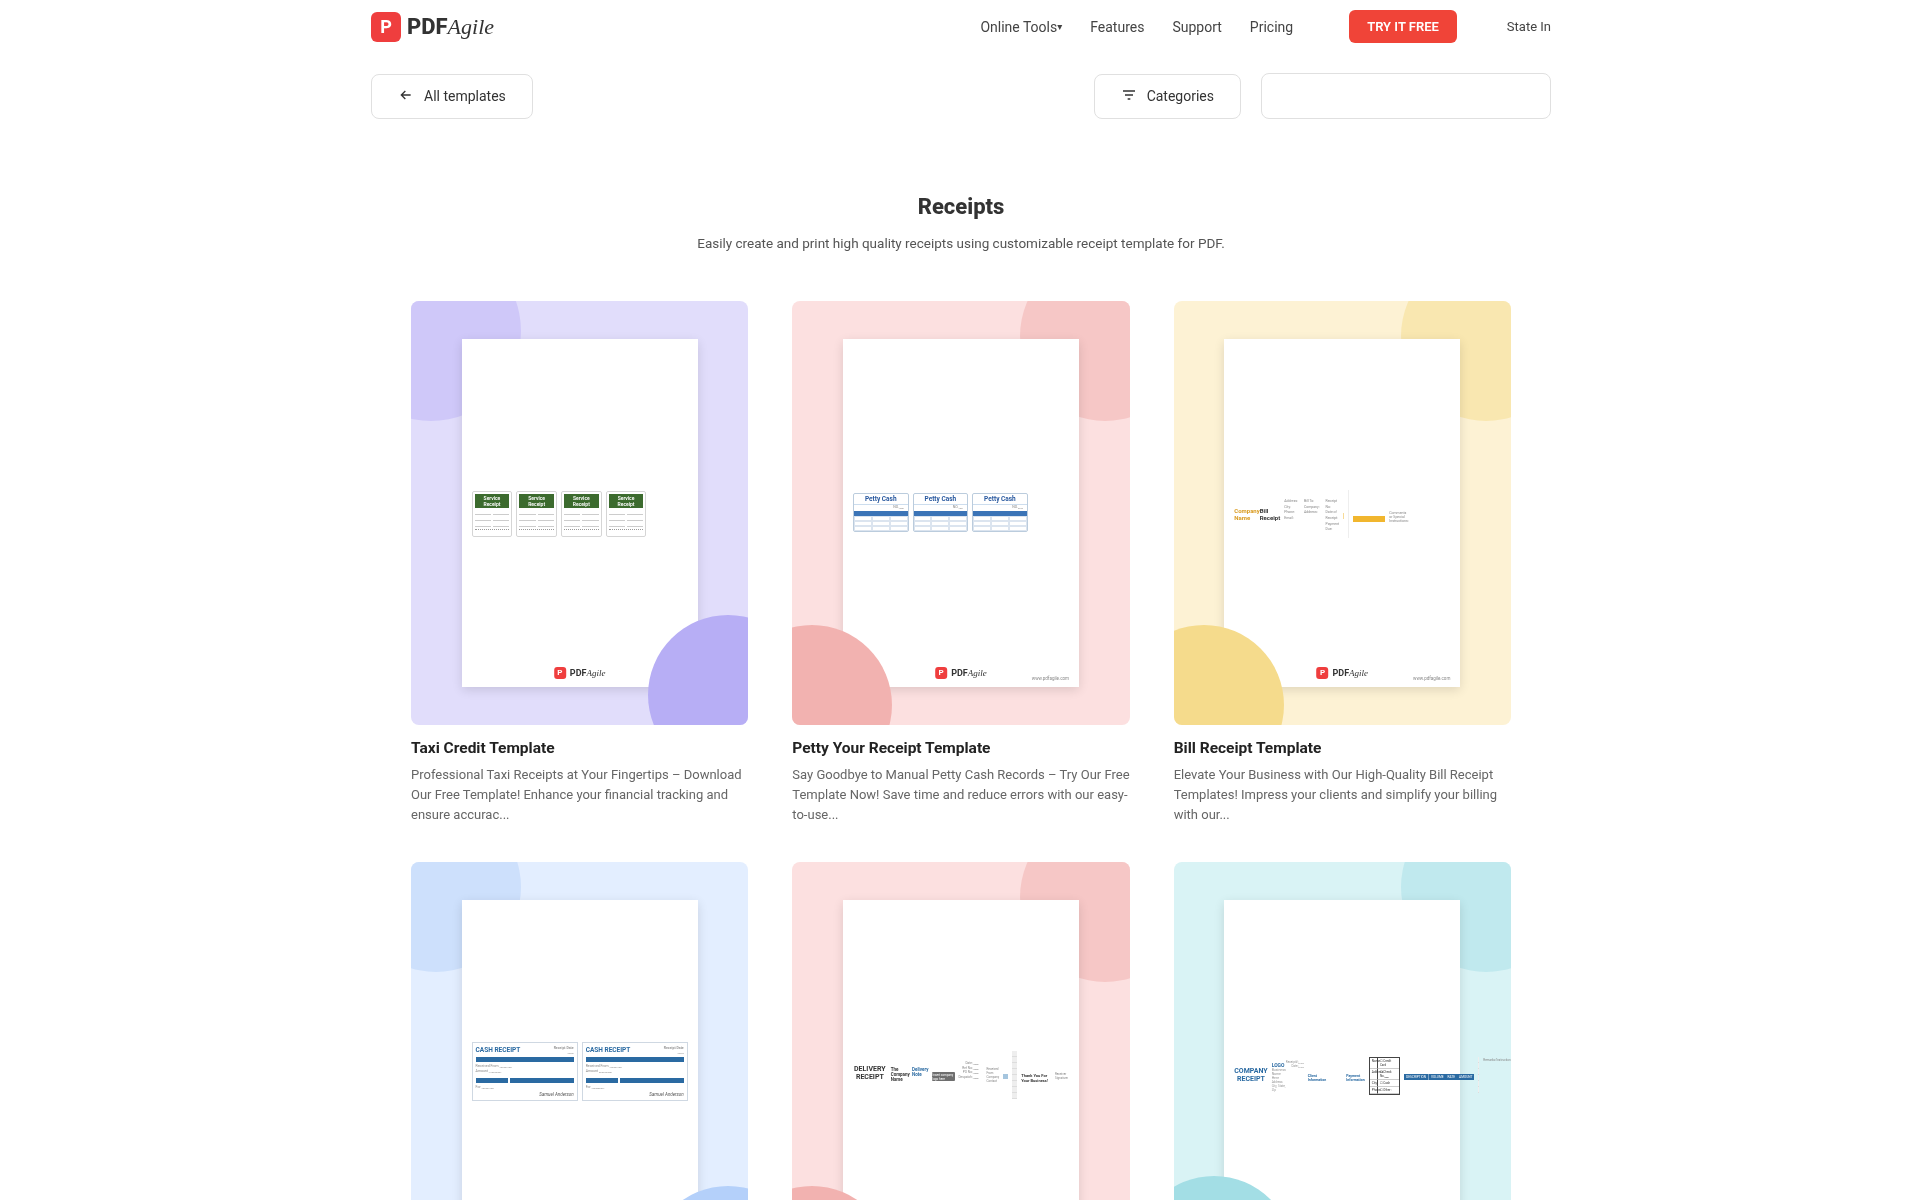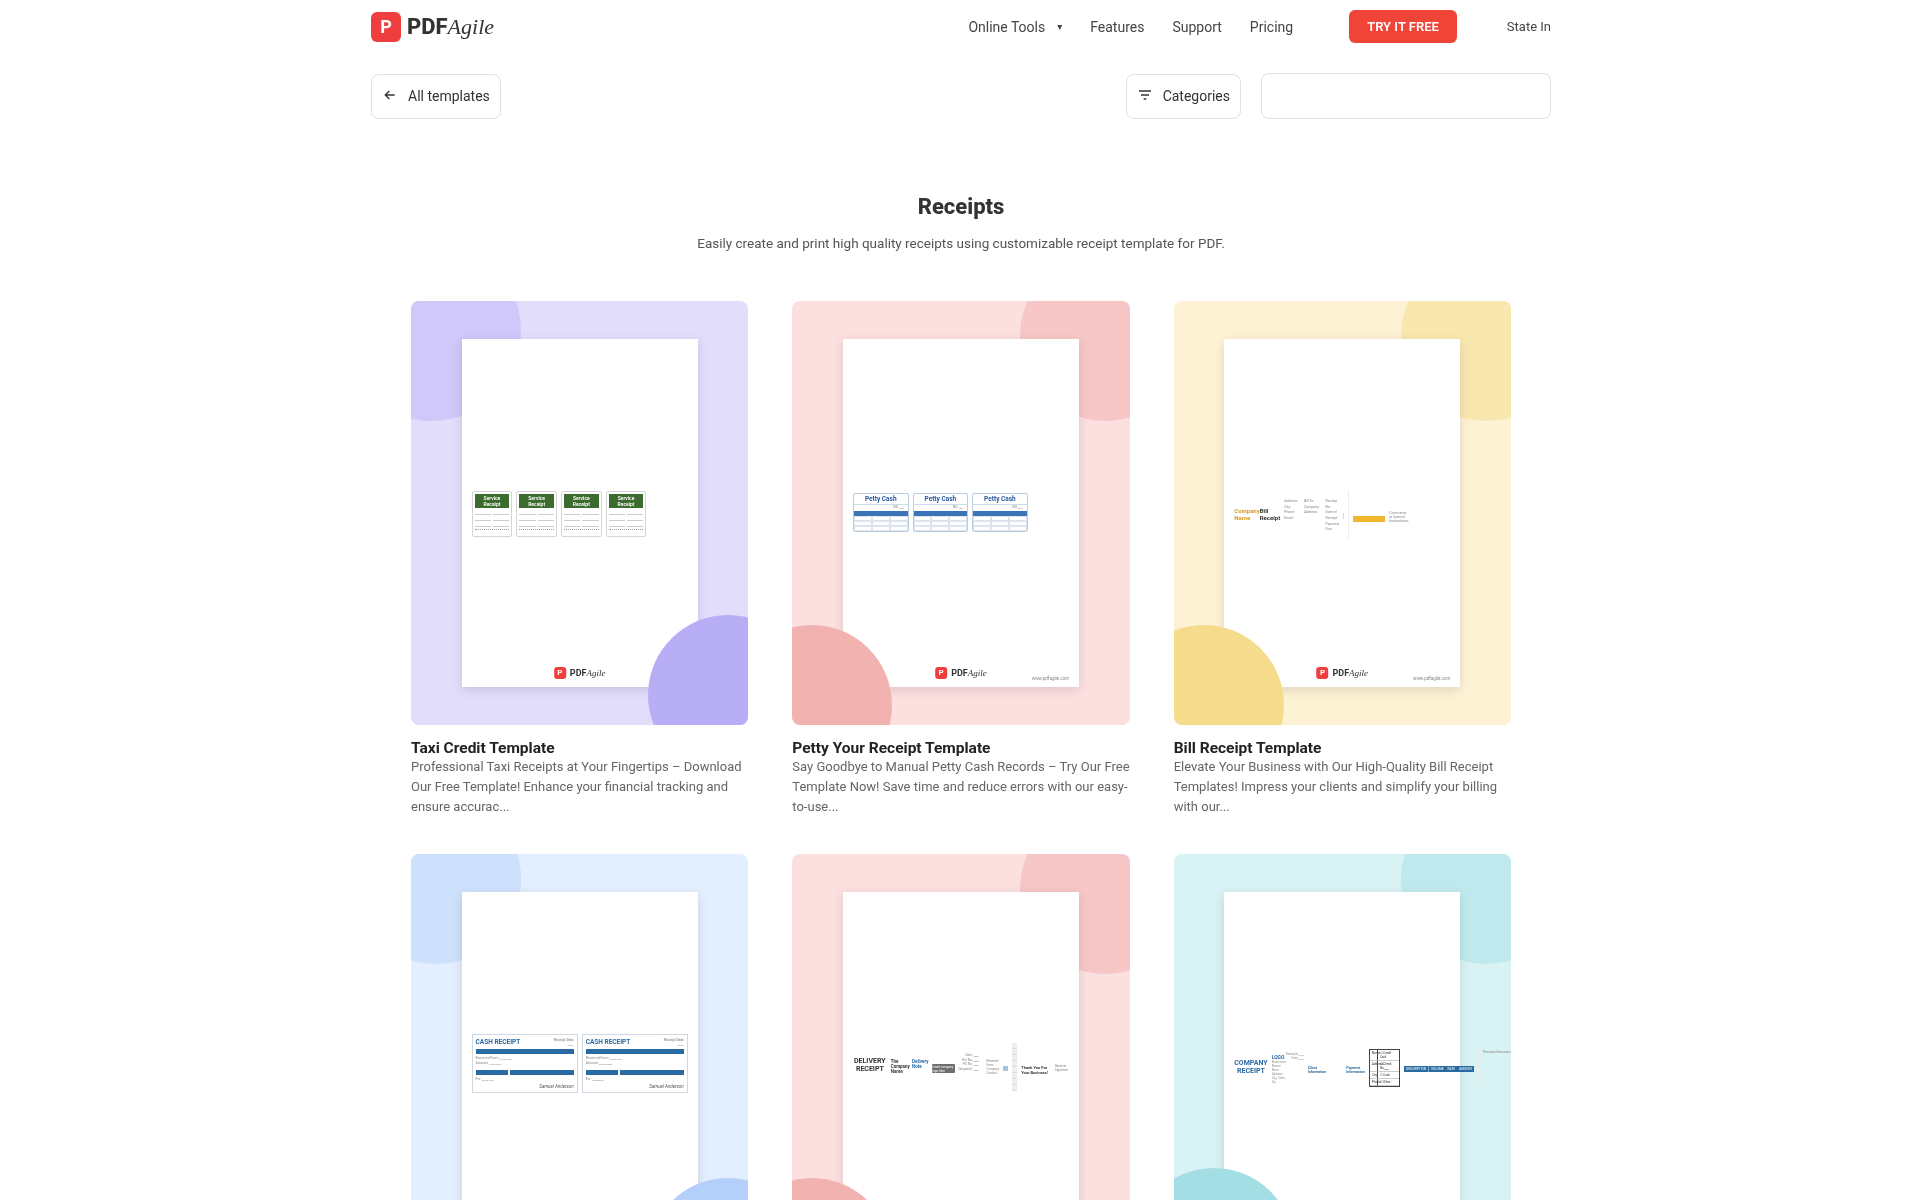--- a/index.html
+++ b/index.html
@@ -5,48 +5,48 @@
 * { margin: 0; padding: 0; box-sizing: border-box; }
 body { font-family: -apple-system, BlinkMacSystemFont, "Segoe UI", Roboto, Helvetica, Arial, sans-serif; background: #fff; color: #333; }
 
 
 .header { display: flex; align-items: center; padding: 10px 0; max-width: 1180px; margin: 0 auto; }
 .logo { display: flex; align-items: center; gap: 6px; margin-right: auto; }
 .logo-icon { width: 30px; height: 30px; background: #ef3e3e; border-radius: 6px; display: flex; align-items: center; justify-content: center; color: #fff; font-weight: bold; font-size: 18px; }
 .logo-text { font-size: 22px; font-weight: 800; }
 .logo-text .agile { font-weight: 400; font-style: italic; font-family: cursive; }
 .nav { display: flex; align-items: center; gap: 28px; font-size: 14px; color: #444; }
-.nav-item { cursor: pointer; display: flex; align-items: center; gap: 12px; }
+.nav-item { cursor: pointer; display: flex; align-items: center; gap: 0; }
 .nav-item .chev { font-size: 10px; }
 .btn-cta { background: #f04438; color: #fff; padding: 9px 18px; border-radius: 6px; font-size: 13px; font-weight: 600; cursor: pointer; margin-left: 28px; }
 .btn-signin { color: #444; font-size: 13px; margin-left: 22px; cursor: pointer; }
 
 
 .toolbar { max-width: 1180px; margin: 20px auto 0; display: flex; align-items: center; gap: 20px; }
 .toolbar .spacer { flex: 1; }
-.tool-btn { border: 1px solid #e0e0e0; border-radius: 8px; padding: 12px 10px; display: flex; align-items: center; gap: 10px; font-size: 14px; cursor: pointer; background: #fff; }
+.tool-btn { border: 1px solid #e0e0e0; border-radius: 8px; padding: 12px 26px; display: flex; align-items: center; gap: 10px; font-size: 14px; cursor: pointer; background: #fff; }
 .tool-arrow svg, .tool-filter svg { width: 16px; height: 16px; }
 .search-box { border: 1px solid #e0e0e0; border-radius: 8px; width: 290px; height: 46px; padding: 0 12px; }
 .search-input { border: none; outline: none; width: 100%; height: 100%; font-size: 14px; }
 
 
 .page-title { text-align: center; margin-top: 75px; font-size: 22px; font-weight: 800; }
 .page-subtitle { text-align: center; margin-top: 16px; font-size: 13.5px; color: #555; }
 
 
 .grid { max-width: 1180px; margin: 50px auto 0; display: grid; grid-template-columns: repeat(3, 1fr); gap: 36px 44px; padding: 0 40px; }
 .card { cursor: pointer; }
 .thumb { width: 100%; aspect-ratio: 350/440; border-radius: 8px; position: relative; overflow: hidden; display: flex; align-items: center; justify-content: center; }
 .thumb .page { background: #fff; width: 70%; height: 82%; position: relative; box-shadow: 0 3px 10px rgba(0,0,0,.12); display: flex; flex-direction: row; align-items: center; justify-content: flex-start; padding: 8px 10px 6px; gap: 4px; }
 .thumb .footer-logo { position: absolute; bottom: 8px; left: 50%; transform: translateX(-50%); font-size: 10px; font-weight: 700; display: flex; align-items: center; gap: 4px; }
 .thumb .footer-logo .mini-icon { width: 12px; height: 12px; background: #ef3e3e; border-radius: 3px; color:#fff; font-size:8px; display:flex; align-items:center; justify-content:center; }
 .thumb .footer-logo .t { font-size:9px; }
 .thumb .footer-logo .t .ag { font-style: italic; font-weight: 400; font-family: cursive; }
 .card-title { font-size: 15.5px; font-weight: 700; margin-top: 14px; color: #222; }
-.card-desc { font-size: 13px; color: #666; line-height: 1.55; display: -webkit-box; -webkit-line-clamp: 3; -webkit-box-orient: vertical; overflow: hidden; }
+.card-desc { font-size: 13px; color: #666; margin-top: 8px; line-height: 1.55; display: -webkit-box; -webkit-line-clamp: 3; -webkit-box-orient: vertical; overflow: hidden; }
 
 
 .bg-purple { background: #e1ddfb; }
 .bg-pink { background: #fce0e0; }
 .bg-yellow { background: #fdf2d4; }
 .bg-blue { background: #e3eeff; }
 .bg-teal { background: #d9f3f5; }
 .bg-purple::before, .bg-pink::before, .bg-yellow::before, .bg-blue::before, .bg-teal::before,
 .bg-purple::after, .bg-pink::after, .bg-yellow::after, .bg-blue::after, .bg-teal::after {
   content:''; position:absolute; border-radius: 50%;

